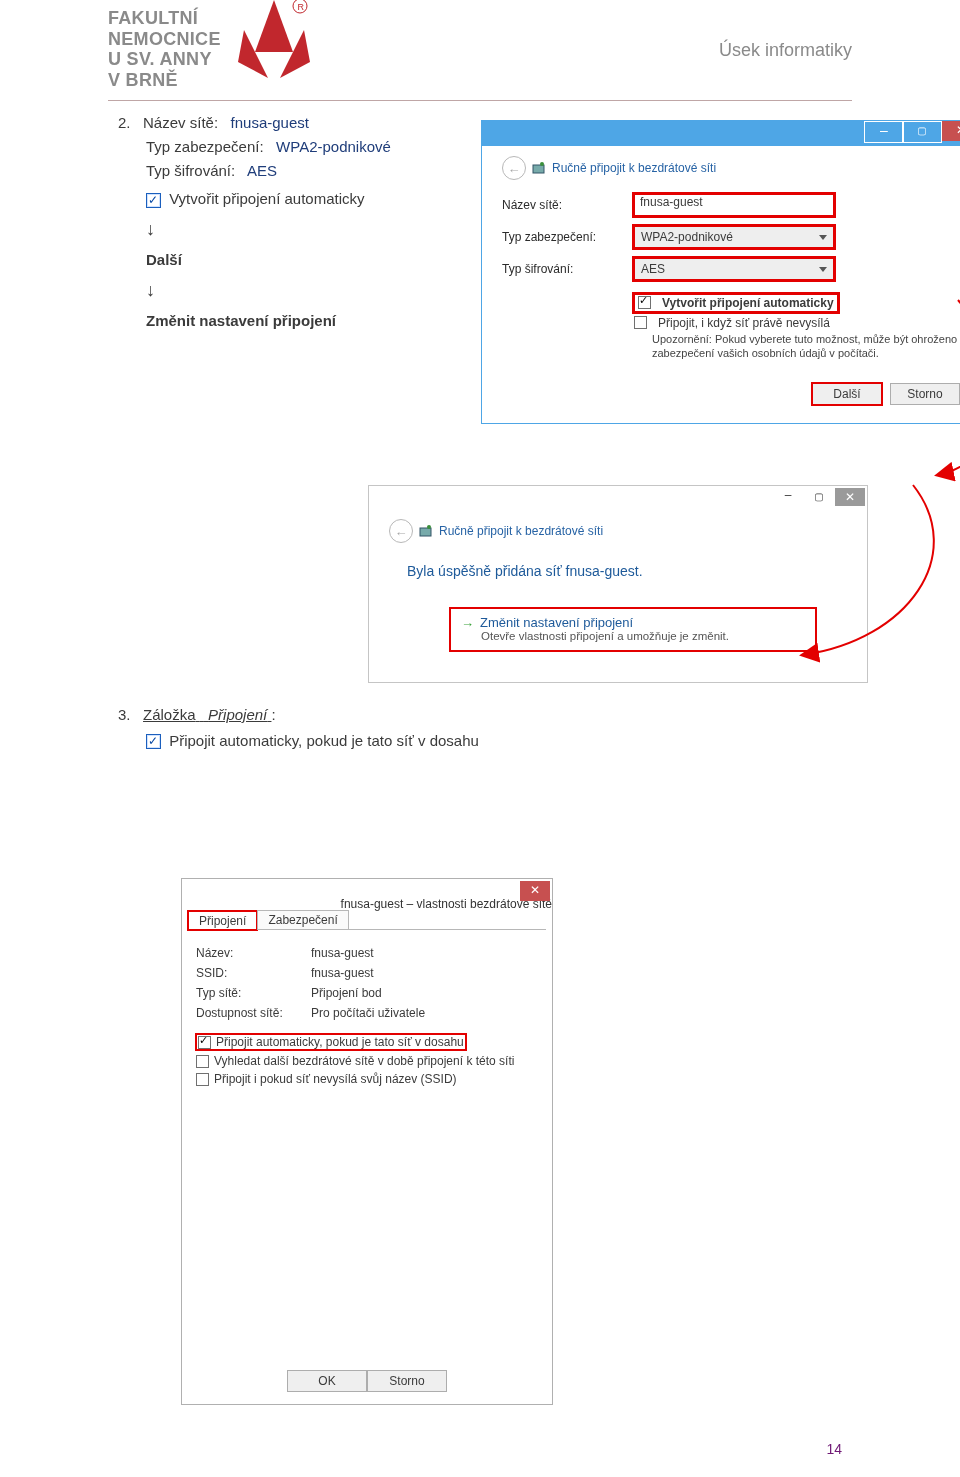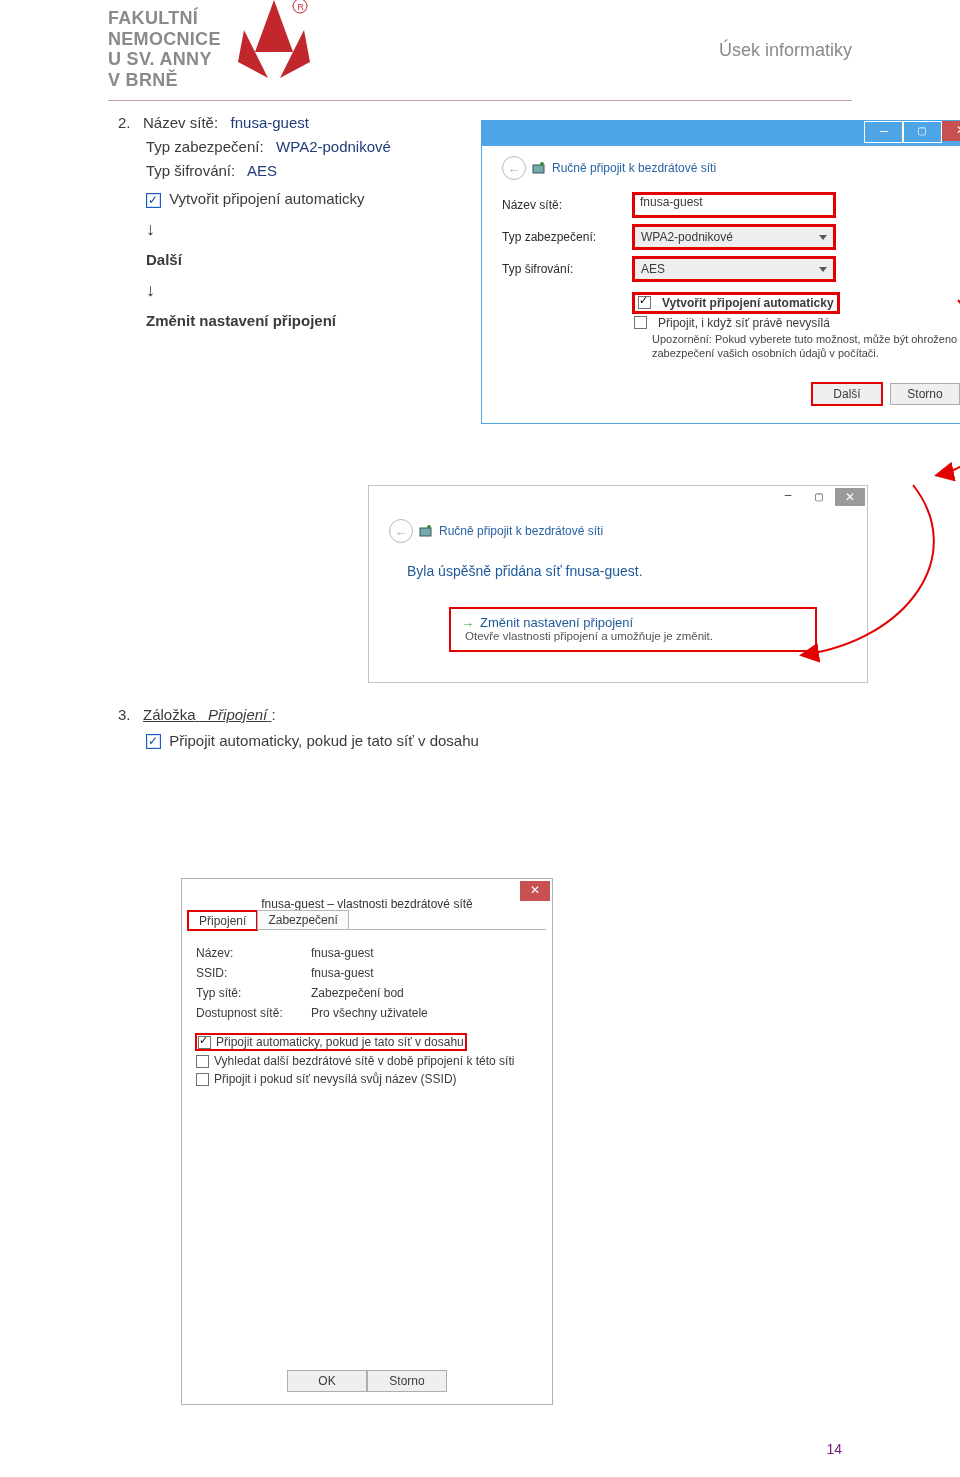--- a/index.html
+++ b/index.html
@@ -50,26 +50,26 @@
   .win2{position:absolute;left:310px;top:485px;width:498px;border:1px solid #c5c5c5;background:#fff;font-size:12px;}
   .titlebar2{height:25px;background:#fff;border-bottom:0;position:relative;}
   .titlebar2 .wb{position:absolute;top:2px;height:18px}
   .titlebar2 .wb-min2{right:64px;width:30px;text-align:center;color:#3a3a3a;}
   .titlebar2 .wb-max2{right:33px;width:30px;text-align:center;color:#3a3a3a;font-size:10px;line-height:18px;}
   .titlebar2 .wb-close2{right:2px;width:30px;background:#9a9a9a;color:#fff;text-align:center;font-size:12px;line-height:18px;}
   .win2-inner{padding:8px 20px 30px 20px;}
   .win2-head{color:#1e5a9a;font-size:14px;margin:20px 0 28px 18px;}
   .changebox{border:2px solid #e30000;padding:6px 10px 8px 10px;margin:0 30px 0 60px;}
   .changebox .title{color:#1e5a9a;font-size:13px;display:flex;align-items:center;gap:6px;}
-  .changebox .sub{color:#555;font-size:11.5px;margin-left:4px;}
+  .changebox .sub{color:#555;font-size:11.5px;margin-left:20px;}
   .green-arrow{color:#3aa23a;font-weight:bold;}
   
   .win3{position:absolute;left:123px;top:878px;width:370px;background:#fff;border:1px solid #b0b0b0;font-size:12px;}
   .titlebar3{height:26px;background:#fff;border-bottom:0;position:relative;}
-  .titlebar3 .caption{position:absolute;left:0;right:0;top:18px;text-align:center;color:#333;font-size:12px;}
+  .titlebar3 .caption{position:absolute;left:0;right:0;top:18px;text-align:right;color:#333;font-size:12px;}
   .titlebar3 .wb-close3{position:absolute;right:2px;top:2px;width:30px;height:20px;background:#c75050;color:#fff;text-align:center;font-size:12px;line-height:18px;}
   .tabs{display:flex;align-items:flex-end;border-bottom:1px solid #b7b7b7;margin:4px 6px 0 6px;}
   .tab{border:1px solid #b7b7b7;border-bottom:0;padding:2px 10px;font-size:12px;background:#fff;position:relative;top:1px;}
   .tab.active{outline:2px solid #e30000;outline-offset:-1px;}
   .tab.inactive{background:#fafafa;border-bottom:1px solid #b7b7b7;}
   .proprow{display:flex;font-size:12px;margin:6px 0 0 14px;}
   .proprow .k{width:115px;}
   .propchecks{margin:14px 0 0 14px}
   .propchecks .row{font-size:12px;margin-bottom:4px;display:flex;align-items:center;}
   .propchecks .row.hl{outline:2px solid #e30000;outline-offset:-1px;padding:1px 2px;display:inline-flex;}
@@ -233,25 +233,25 @@
     <div class="proprow">
           <div class="k">Název:</div>
           <div>fnusa-guest</div>
         </div>
     <div class="proprow">
           <div class="k">SSID:</div>
           <div>fnusa-guest</div>
         </div>
     <div class="proprow">
           <div class="k">Typ sítě:</div>
-          <div>Zabezpečení bod</div>
+          <div>Připojení bod</div>
         </div>
     <div class="proprow">
           <div class="k">Dostupnost sítě:</div>
-          <div>Pro všechny uživatele</div>
+          <div>Pro počítači uživatele</div>
         </div>
     <div class="propchecks">
       <div class="row hl">
         <span class="chk-plain checked"></span>
         <span>Připojit automaticky, pokud je tato síť v dosahu</span>
       </div>
       <div class="row">
         <span class="chk-plain"></span>
         <span>Vyhledat další bezdrátové sítě v době připojení k této síti</span>
       </div>

